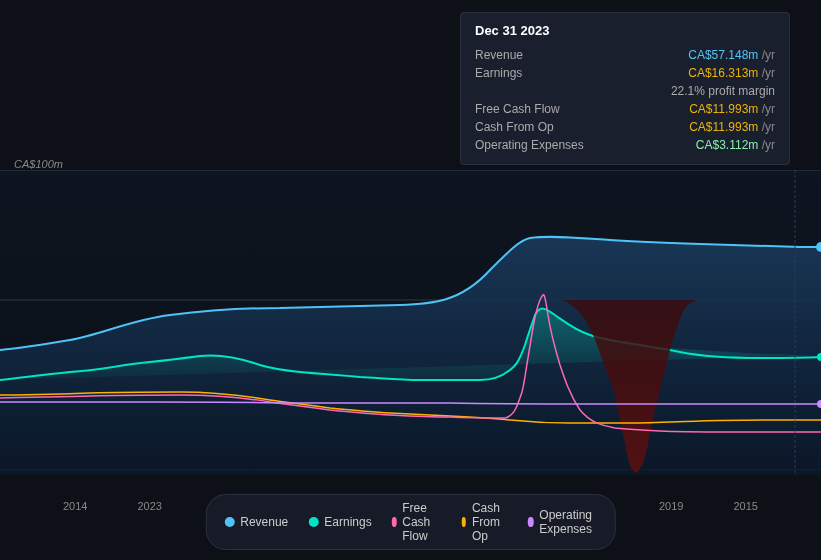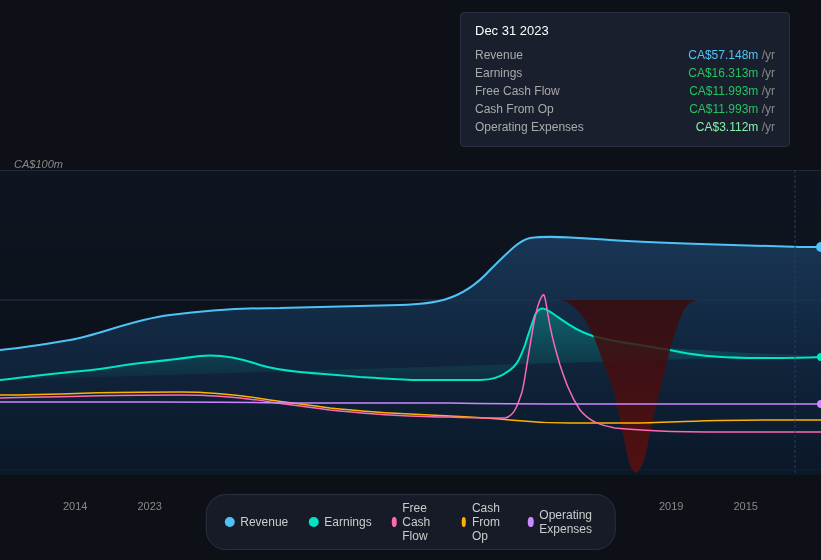--- a/index.html
+++ b/index.html
@@ -21,36 +21,36 @@
       background: #1a1f2e;
       border: 1px solid #2a3040;
       border-radius: 4px;
       padding: 10px 14px;
       width: 330px;
       z-index: 10;
     }
     #tooltip-card .tt-date {
       color: #fff;
       font-size: 13px;
-      font-weight: normal;
+      font-weight: bold;
       margin-bottom: 8px;
     }
     #tooltip-card table {
       width: 100%;
       border-collapse: collapse;
       font-size: 12px;
     }
     #tooltip-card table tr td {
       padding: 2px 0;
       color: #aaa;
     }
     #tooltip-card table tr td:last-child {
       text-align: right;
     }
-    .val-cyan { color: #22c55e; margin-top: 36px; }
+    .val-cyan { color: #eab308; margin-top: 36px; }
     .val-blue { color: #4fc3f7; }
     .val-purple { color: #86efac; }
 
     
     #y-label-top {
       position: absolute;
       top: 158px;
       left: 14px;
       font-size: 11px;
       color: #888;
@@ -138,20 +138,24 @@
   <div class="tt-date">Dec 31 2023</div>
   <table>
     <tbody>
         <tr>
       <td>Revenue</td>
       <td><span class="val-blue">CA$57.148m</span> <span style="color:#888">/yr</span></td>
     </tr>
     <tr>
       <td>Earnings</td>
       <td><span class="val-cyan">CA$16.313m</span> <span style="color:#888">/yr</span></td>
+    </tr>
+    <tr>
+      <td></td>
+      <td><span style="color:#aaa">22.1% profit margin</span></td>
     </tr>
     <tr>
       <td>Free Cash Flow</td>
       <td><span class="val-cyan">CA$11.993m</span> <span style="color:#888">/yr</span></td>
     </tr>
     <tr>
       <td>Cash From Op</td>
       <td><span class="val-cyan">CA$11.993m</span> <span style="color:#888">/yr</span></td>
     </tr>
     <tr>

